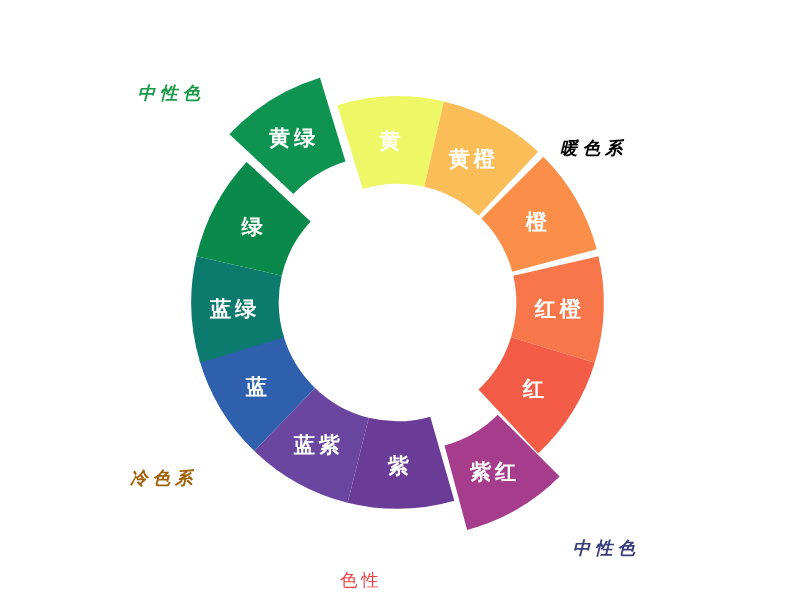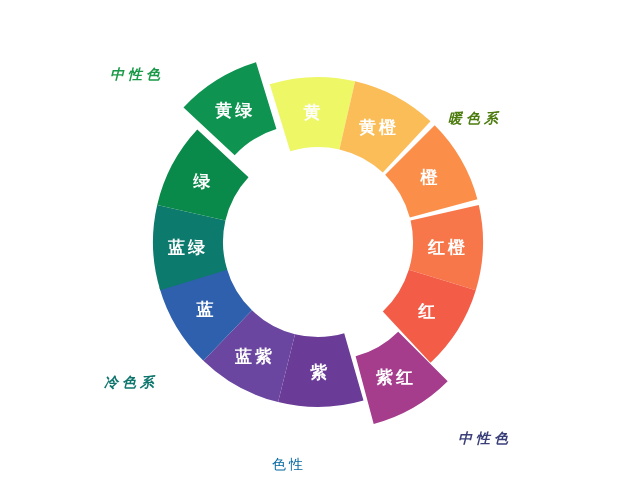--- a/index.html
+++ b/index.html
@@ -1,20 +1,20 @@
 <!DOCTYPE html>
 <html><head>
 <meta charset="utf-8">
 <style>
   html,body{margin:0;padding:0;background:#ffffff;}
   body{width:640px;height:482px;position:relative;overflow:hidden;font-family:"DejaVu Sans","Liberation Sans",sans-serif;}
   #wheel{position:absolute;left:0;top:0;width:640px;height:482px;}
   .seg-label{font-family:"DejaVu Sans",sans-serif;font-weight:bold;font-size:17px;fill:#ffffff;letter-spacing:3px;}
   .group-label{position:absolute;font-weight:bold;font-size:14px;letter-spacing:4px;white-space:nowrap;font-style:italic;}
-  .caption{position:absolute;font-size:14px;letter-spacing:3px;color:#0369a1;white-space:nowrap;font-family:Liberation Mono, monospace;}
+  .caption{position:absolute;font-size:14px;letter-spacing:3px;color:#ef4444;white-space:nowrap;font-family:Liberation Mono, monospace;}
 </style>
 </head>
 <body>
 
 <svg id="wheel" xmlns="http://www.w3.org/2000/svg" viewBox="0 0 640 482">
     <path d="M269.8,84.2 A165,165 0 0 1 355.1,81.2 L339.4,149.4 A95,95 0 0 0 290.2,151.2 Z" fill="#eef766"></path>
     <text x="313.5" y="118.1" text-anchor="middle" class="seg-label">黄</text>
     <path d="M355.1,81.2 A165,165 0 0 1 430.5,121.3 L382.8,172.5 A95,95 0 0 0 339.4,149.4 Z" fill="#fbbd58"></path>
     <text x="379.0" y="133.2" text-anchor="middle" class="seg-label">黄橙</text>
     <path d="M434.7,125.3 A165,165 0 0 1 477.4,199.3 L409.8,217.4 A95,95 0 0 0 385.2,174.8 Z" fill="#fb8f4a"></path>
@@ -33,16 +33,16 @@
     <text x="206.6" y="315.0" text-anchor="middle" class="seg-label">蓝</text>
     <path d="M160.2,290.2 A165,165 0 0 1 157.2,204.9 L225.4,220.6 A95,95 0 0 0 227.2,269.8 Z" fill="#0c7a6c"></path>
     <text x="188.1" y="252.5" text-anchor="middle" class="seg-label">蓝绿</text>
     <path d="M157.2,204.9 A165,165 0 0 1 197.3,129.5 L248.5,177.2 A95,95 0 0 0 225.4,220.6 Z" fill="#0a8a4a"></path>
     <text x="203.2" y="187.0" text-anchor="middle" class="seg-label">绿</text>
     <path d="M183.5,107.4 A165,165 0 0 1 256.0,62.2 L276.4,129.1 A95,95 0 0 0 234.7,155.2 Z" fill="#0e9450"></path>
     <text x="235.3" y="115.7" text-anchor="middle" class="seg-label">黄绿</text>
   </svg>
 
 <div class="group-label" style="left: 110px; top: 66px; color: rgb(26, 154, 72);">中性色</div>
-<div class="group-label" style="left: 448px; top: 110px; color: #4d7c0f;">暖色系</div>
-<div class="group-label" style="left: 104px; top: 374px; color: #0f766e; text-align: center;">冷色系</div>
+<div class="group-label" style="left: 448px; top: 110px; color: #000000;">暖色系</div>
+<div class="group-label" style="left: 104px; top: 374px; color: #a16207; text-align: center;">冷色系</div>
 <div class="group-label" style="left: 458px; top: 430px; color: rgb(58, 63, 122);">中性色</div>
 <div class="caption" style="left:272px;top:456px;">色性</div>
 
 </body></html>

